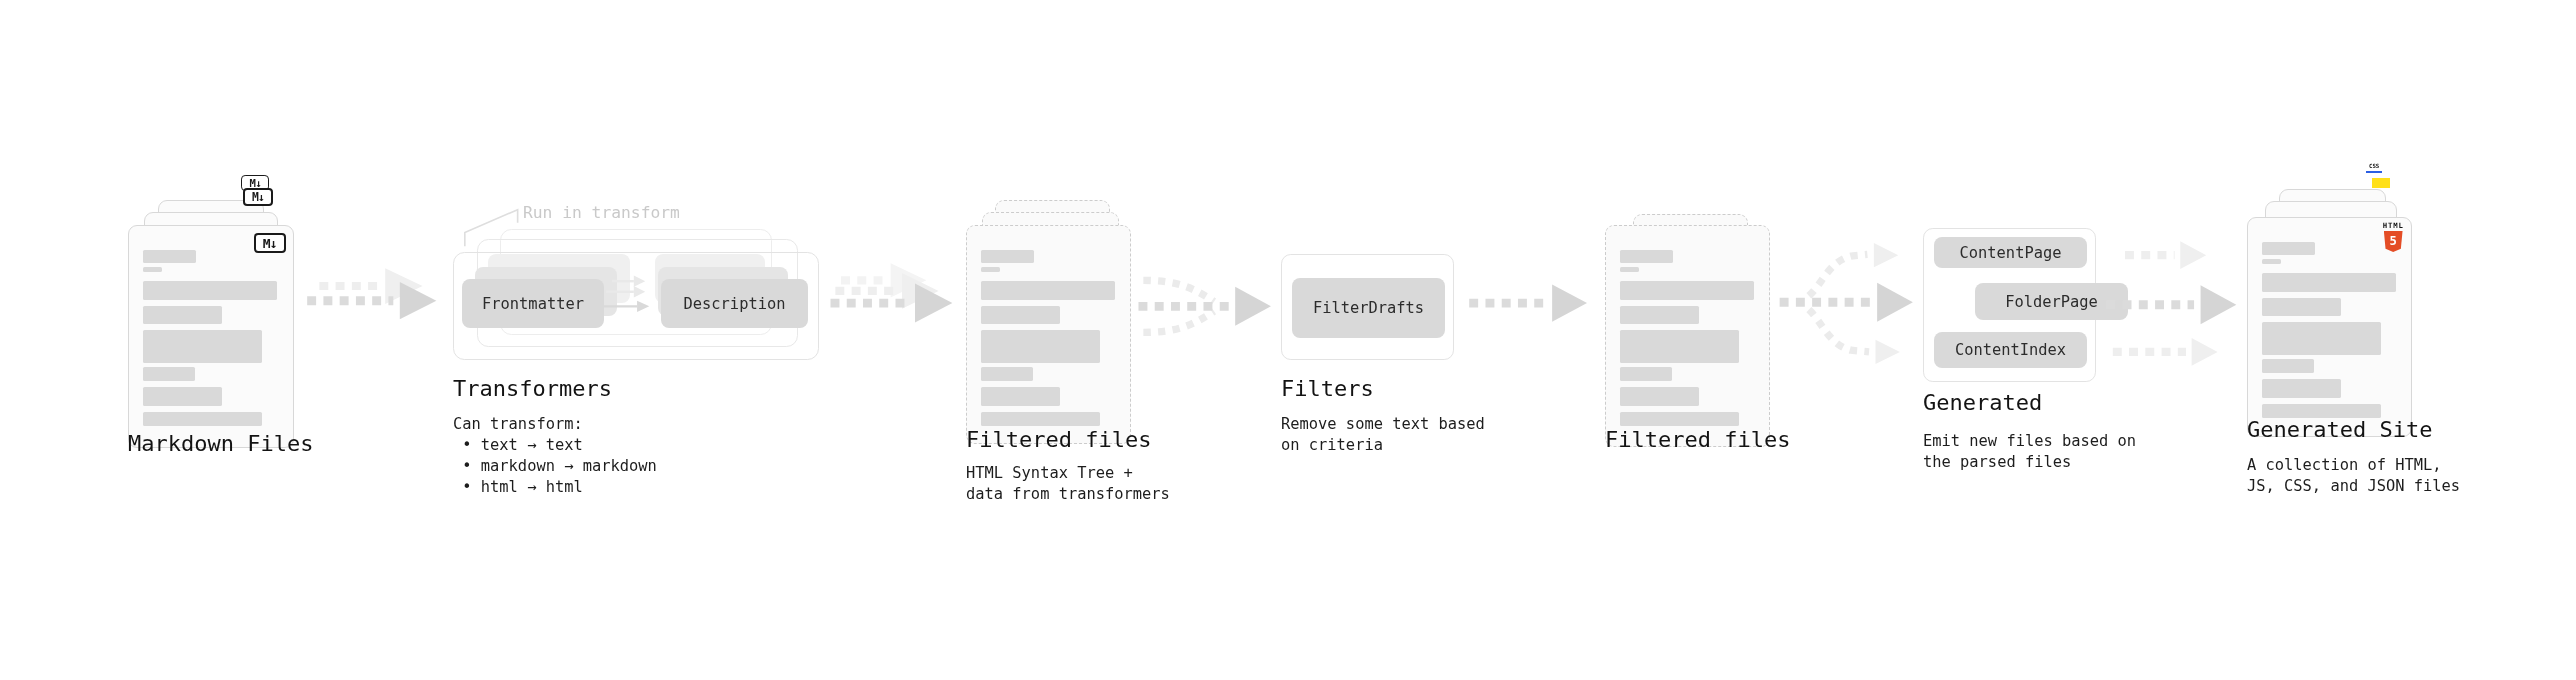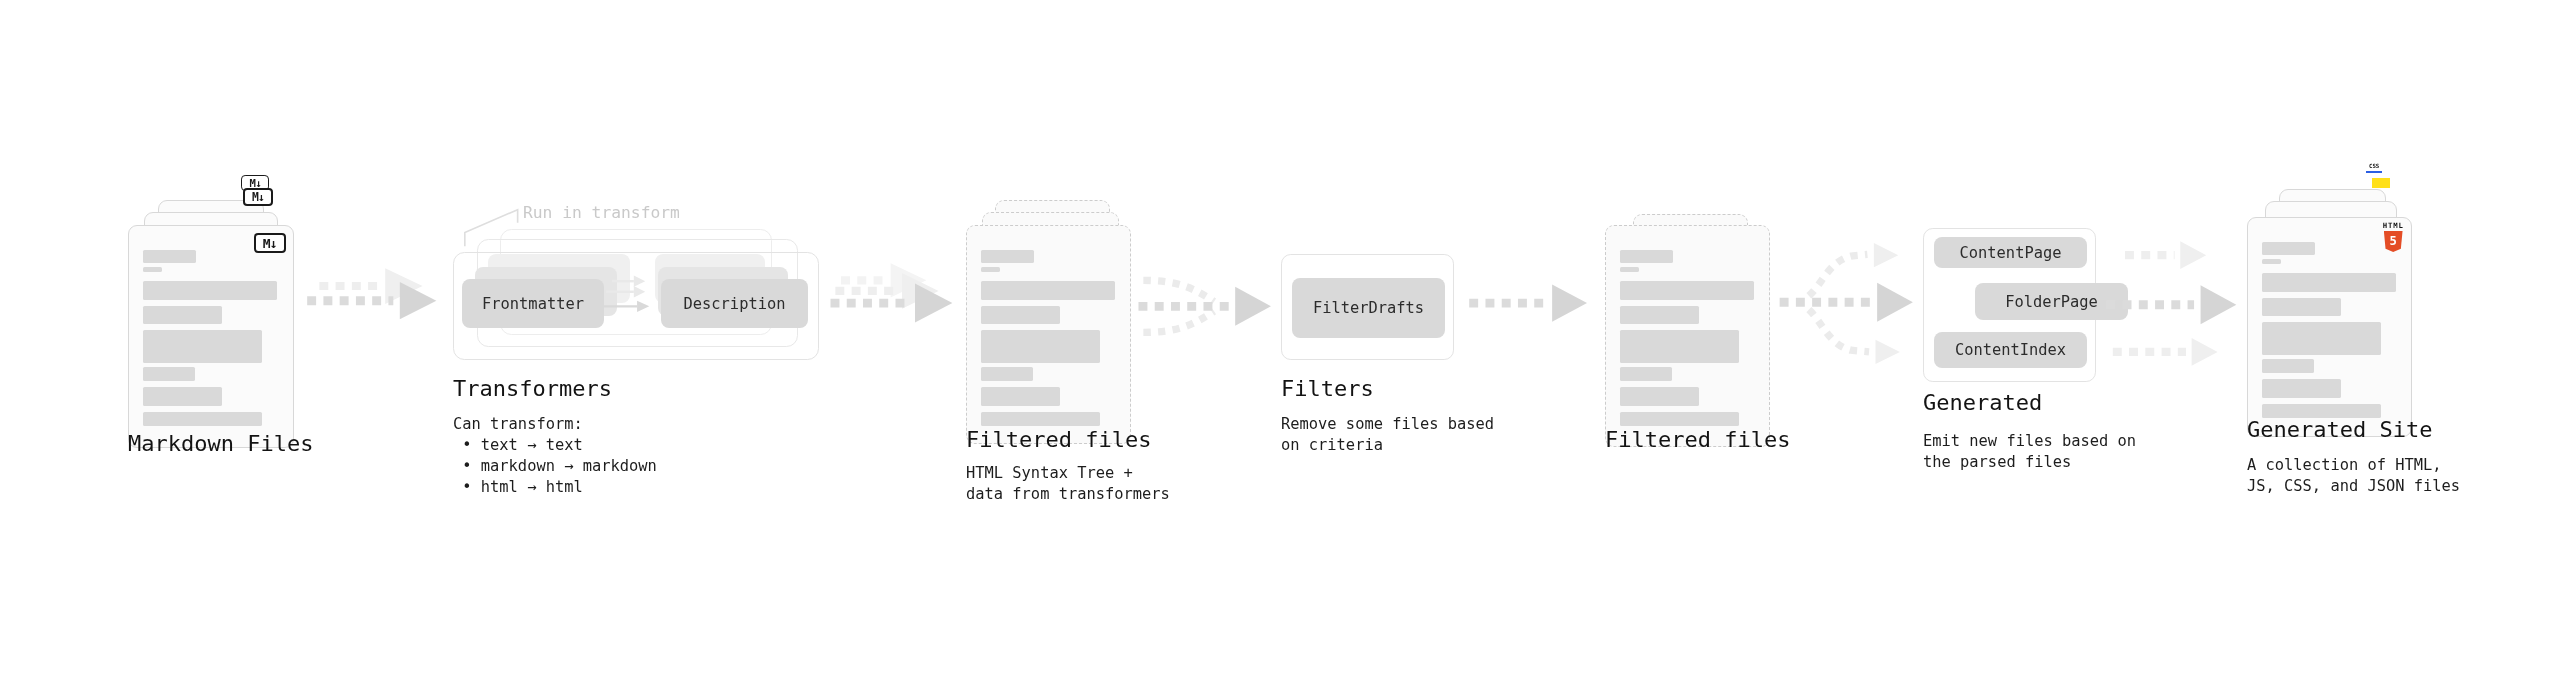--- a/index.html
+++ b/index.html
@@ -126,21 +126,21 @@
     </div>
     <div class="stage-title" style="left:966px;top:428px;">Filtered files</div>
     <div class="stage-subtitle" style="left:966px;top:463px;">HTML Syntax Tree +
 data from transformers</div>
   </div>
 
   <div>
     <div class="obox filled" style="left:1281px;top:254px;width:173px;height:106px;border-radius:9.8px;"></div>
     <div class="pill" style="left:1292px;top:278px;width:153px;height:60px;">FilterDrafts</div>
     <div class="stage-title" style="left:1281px;top:377px;">Filters</div>
-    <div class="stage-subtitle" style="left:1281px;top:414px;">Remove some files based
+    <div class="stage-subtitle" style="left:1281px;top:414px;">Remove some text based
 on criteria</div>
   </div>
 
   <div>
     <div class="doc dashed" style="left:1633px;top:186px;width:115px;height:49px;"></div>
     <div class="doc dashed" style="left:1605px;top:197px;width:165px;height:222px;">
       <div class="doc-body">
           <div class="bar" style="width: 53px; height: 12.2px; margin-top: 0px;"></div>
           <div class="bar" style="width: 18.7px; height: 5.7px; margin-top: 4.1px;"></div>
           <div class="bar" style="width: 134px; height: 18.7px; margin-top: 9px;"></div>

